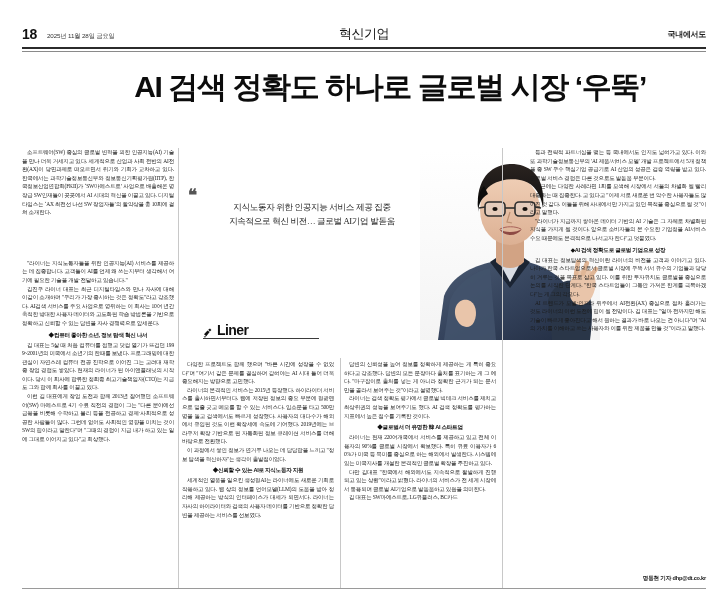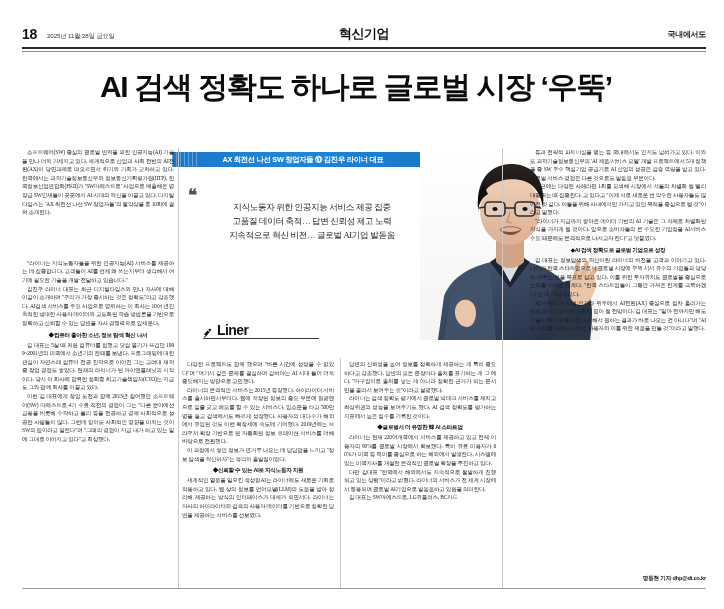--- a/index.html
+++ b/index.html
@@ -53,21 +53,21 @@
     white-space: nowrap;
     letter-spacing: -0.1px;
   }
   .masthead-section {
     position: absolute;
     left: 0;
     top: 0;
     width: 684px;
     text-align: center;
     font-family: "Liberation Sans", sans-serif;
-    font-weight: bold;
+    font-weight: normal;
     font-size: 13px;
     line-height: 16px;
     color: #111;
     letter-spacing: -0.5px;
   }
   .masthead-brand {
     position: absolute;
     right: 0;
     top: 3px;
     font-family: "Liberation Sans", sans-serif;
@@ -90,24 +90,24 @@
     left: 22px;
     top: 51px;
     width: 684px;
     height: 0.6px;
     background: #8a8a8a;
   }
 
   
   .headline {
     position: absolute;
-    left: 100px;
+    left: 110px;
     top: 68px;
     width: 560px;
-    text-align: left;
+    text-align: center;
     font-family: "Liberation Sans", sans-serif;
     font-weight: bold;
     font-size: 30px;
     line-height: 38px;
     letter-spacing: -1.4px;
     color: #0c0c0c;
   }
 
   
   .series-banner {
@@ -284,26 +284,24 @@
     <div class="page-num">18</div>
     <div class="masthead-date">2025년 11월 28일 금요일</div>
     <div class="masthead-section">혁신기업</div>
     <div class="masthead-brand">국내에서도</div>
   </div>
   <div class="rule-thick"></div>
   <div class="rule-thin-top"></div>
 
   <div class="headline">AI 검색 정확도 하나로 글로벌 시장 ‘우뚝’</div>
 
-  <div class="series-banner">AX 최전선 나선 SW 창업자들 ⑩ 김진우 라이너 대표</div>
 
   <div class="deck-quote">❝</div>
   <div class="deck">
     <div>지식노동자 위한 인공지능 서비스 제공 집중</div>
-    <div>고품질 데이터 축적… 답변 신뢰성 제고 노력</div>
     <div>지속적으로 혁신 비전… 글로벌 AI기업 발돋움</div>
   </div>
 
   <div class="liner-logo">
     <span class="liner-mark">
       <svg width="11" height="11" viewBox="0 0 11 11">
         <path d="M1 6.2 L4.6 2.4 L6.6 4.0 L3.3 8.2 Z" fill="#111"></path>
         <path d="M0.6 8.4 L3.3 8.2 L2.0 9.8 Z" fill="#111"></path>
         <path d="M5.2 1.8 L7.0 0.4 L8.4 2.1 L6.9 3.6 Z" fill="#111"></path>
       </svg>

